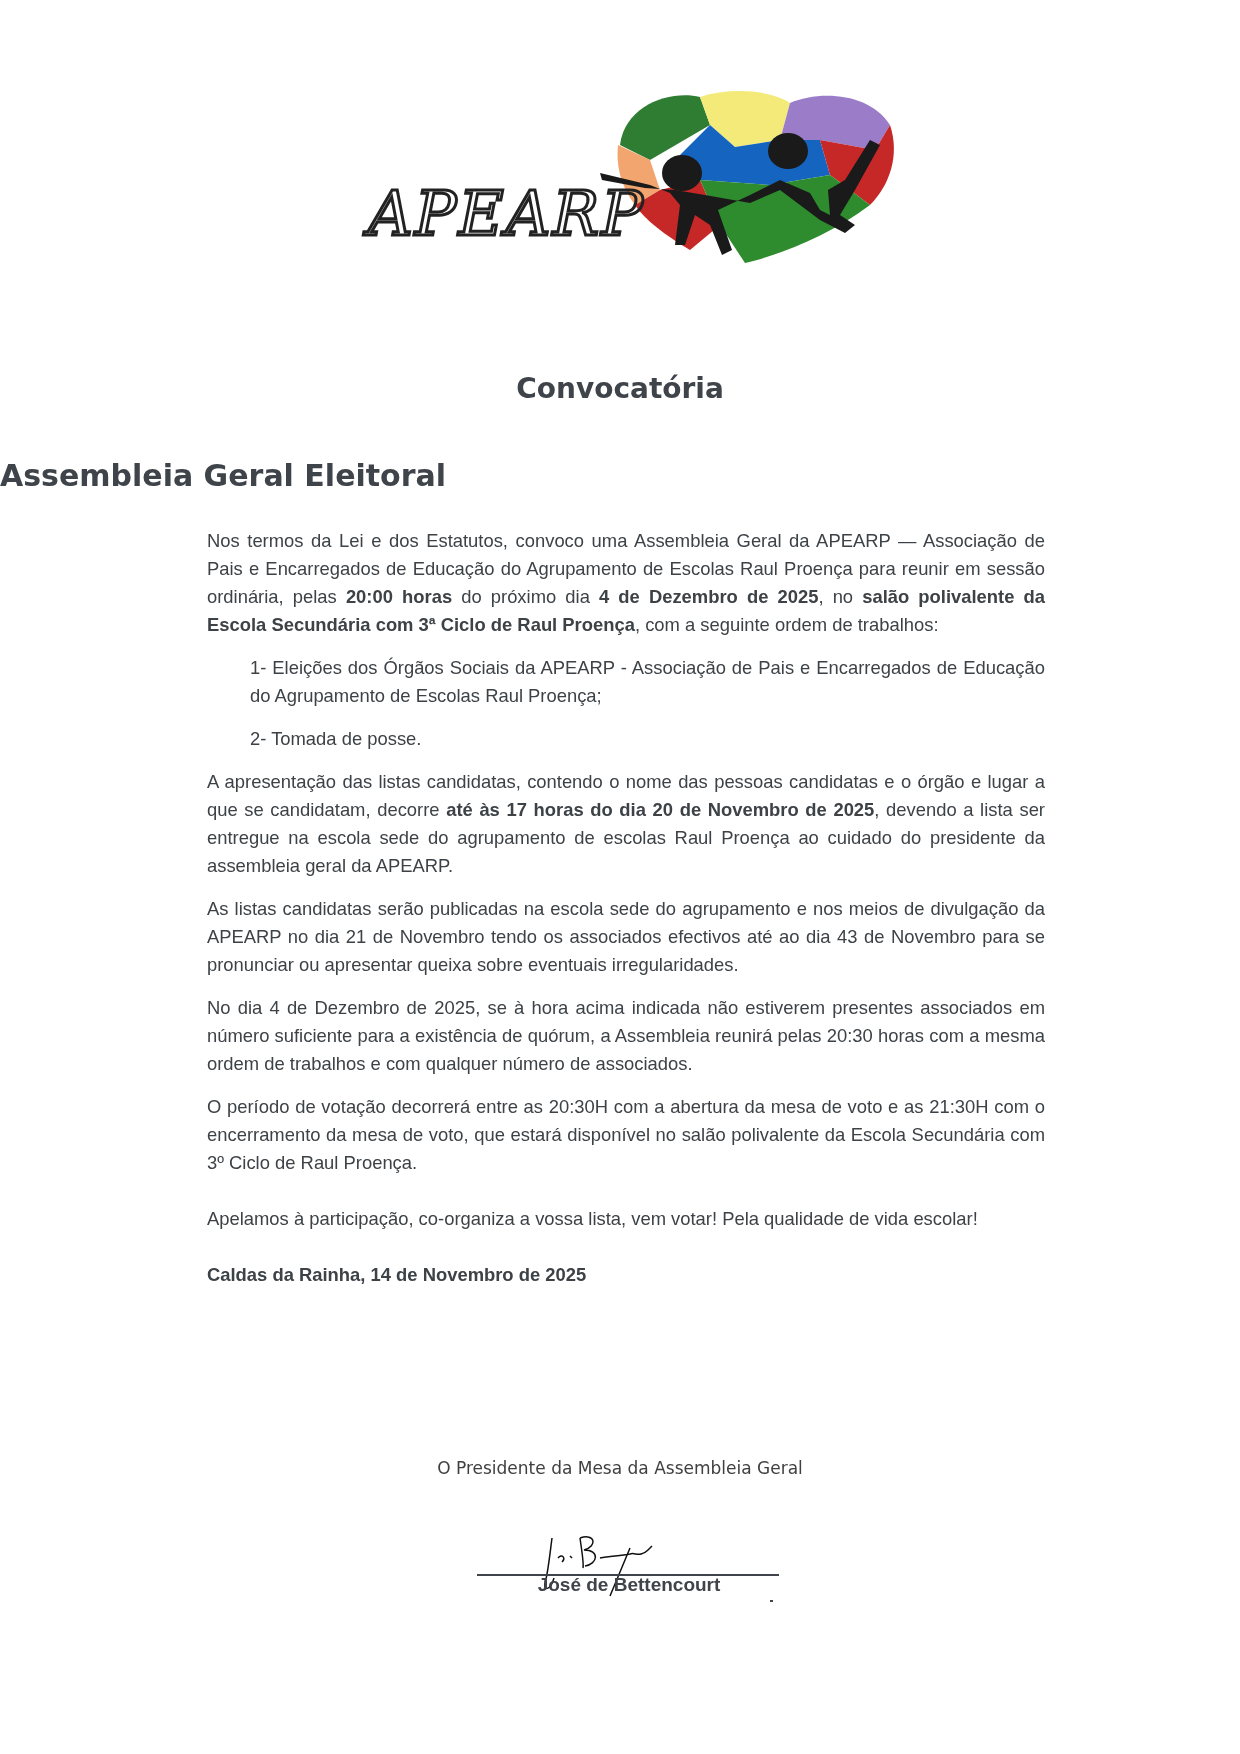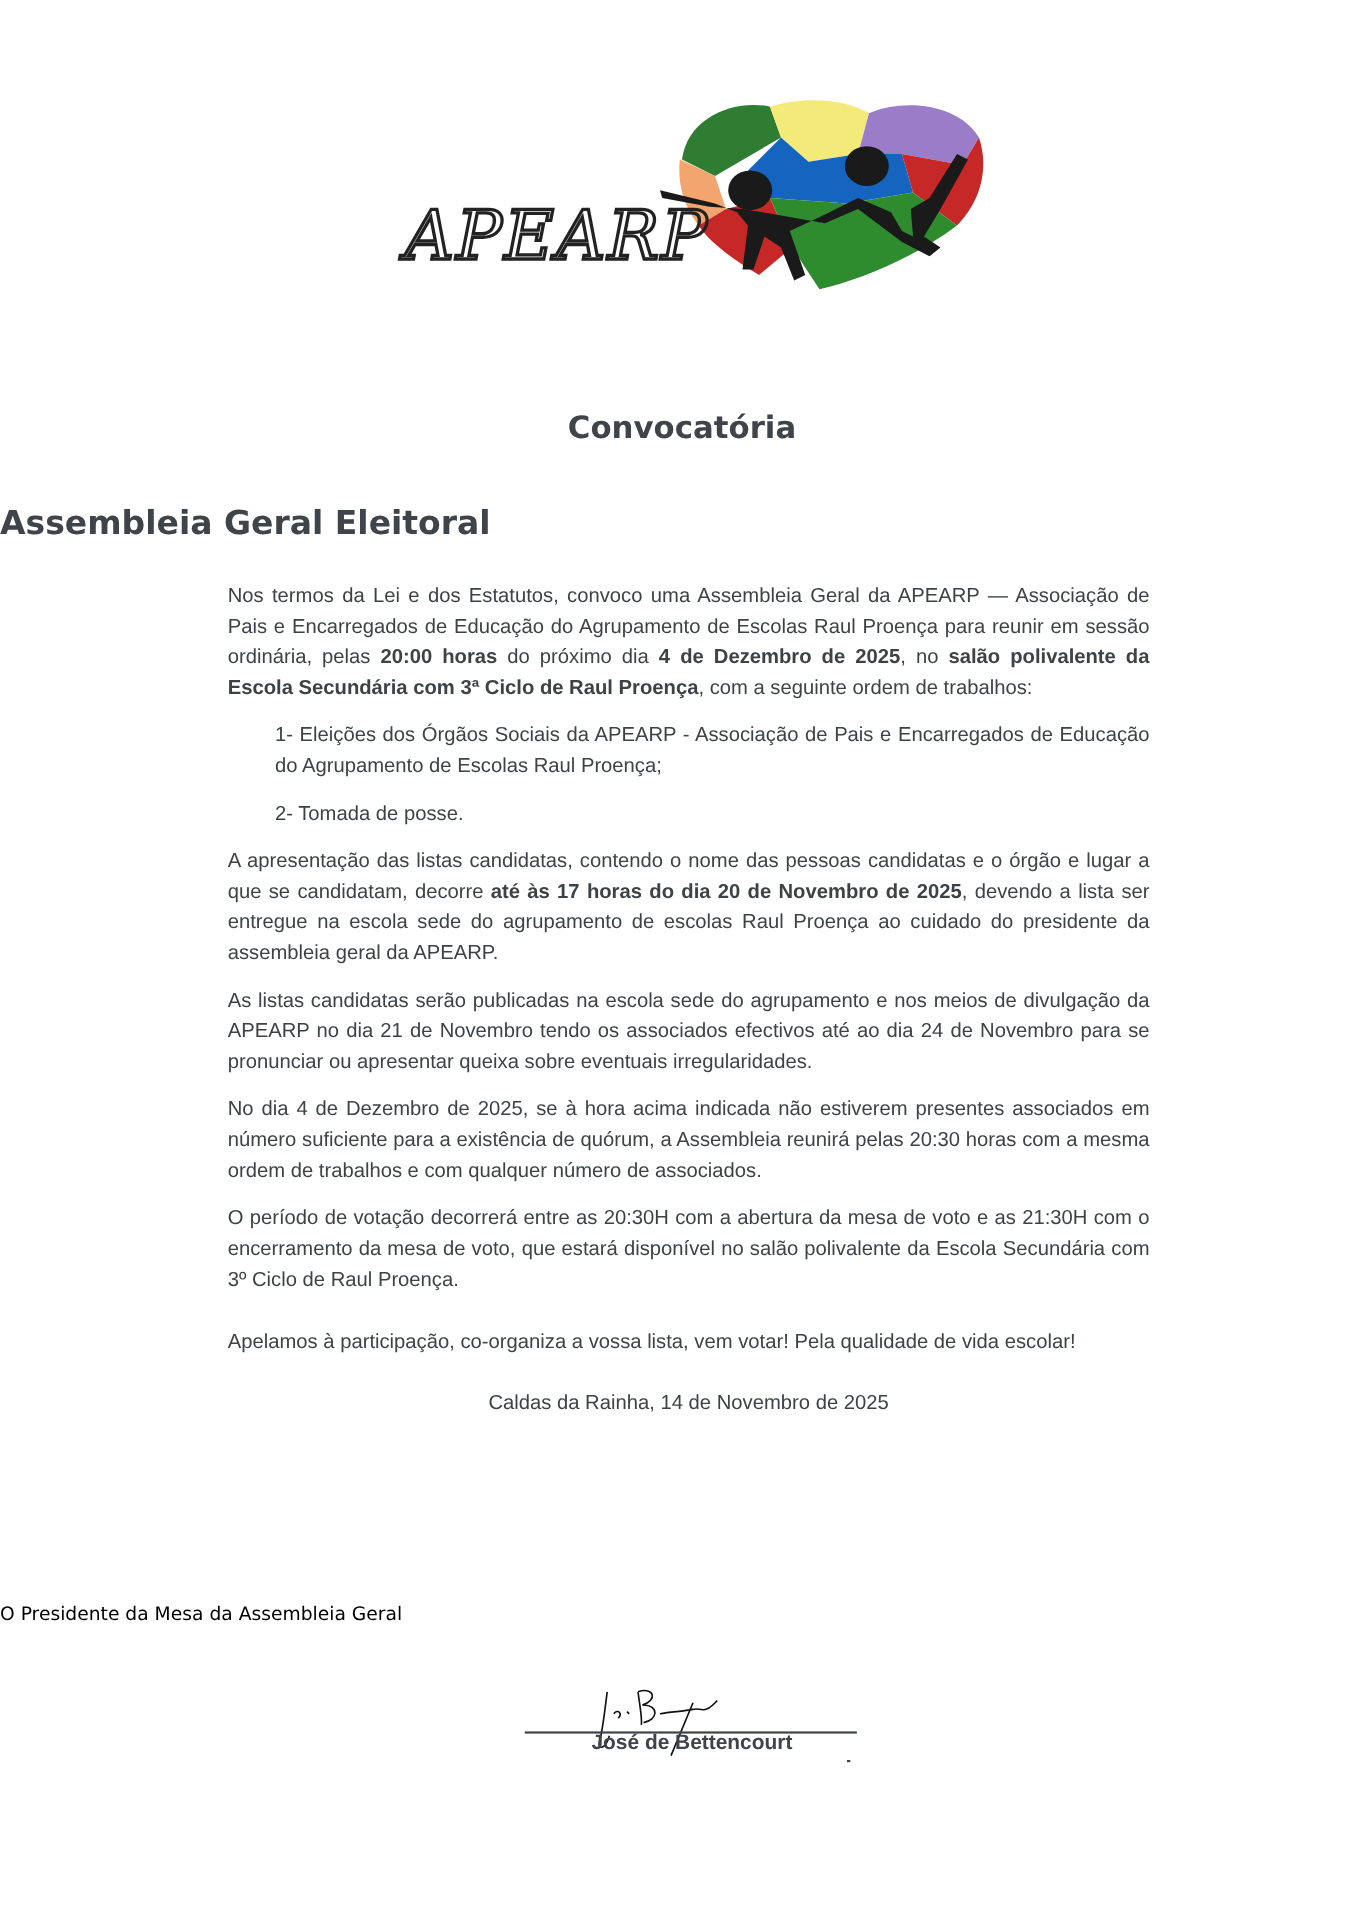--- a/index.html
+++ b/index.html
@@ -6,21 +6,21 @@
   body { width:1240px; height:1754px; position:relative; overflow:hidden; color:#3d4247; font-family:"Liberation Sans", sans-serif; }
   .logo { position:absolute; left:350px; top:85px; width:600px; height:180px;text-align:center; }
   .title { position:absolute; left:0; width:1240px; text-align:center; top:372px; font-family:"DejaVu Sans", sans-serif; font-weight:bold; font-size:28px; color:#3f444a; margin:0; }
   .subtitle { position:absolute; left:0; width:1240px; text-align:left; top:458px; font-family:"DejaVu Sans", sans-serif; font-weight:bold; font-size:30px; color:#3f444a; margin:0; }
   .body { position:absolute; left:207px; width:838px; top:527px; font-size:18.4px; line-height:28px; text-align:justify; }
   .body p { margin:0 0 15px 0; }
   .body ol { list-style:none; margin:0 0 15px 0; padding:0 0 0 43px; }
   .body ol li { margin:0 0 15px 0; text-align:justify; }
   .body b { font-weight:bold; }
   .place { margin-top:28px !important; }
-  .president { position:absolute; left:0; width:1240px; top:1458px; font-family:"DejaVu Sans", sans-serif; font-size:17px; color:#000000; }
+  .president { position:absolute; left:0; width:1240px; text-align:center; top:1458px; font-family:"DejaVu Sans", sans-serif; font-size:17px; color:#404040; }
   .sigline { position:absolute; left:477px; top:1574px; width:302px; height:1.5px; background:#3f444a; }
   .signame { position:absolute; left:0; width:1258px; text-align:center; top:1574px; font-weight:bold; font-size:19px; color:#3f444a; }
   .signature { position:absolute; left:540px; top:1528px; width:130px; height:70px; }
   .dot { position:absolute; left:770px; top:1600px; width:3px; height:2px; background:#444; }
 </style>
 </head>
 <body>
 
 <div class="logo">
   <svg width="600" height="180" viewBox="0 0 600 180">
@@ -52,25 +52,25 @@
 <div class="body">
   <p><span>Nos termos da Lei e dos Estatutos, convoco uma Assembleia Geral da APEARP — Associação de Pais e Encarregados de Educação do Agrupamento de Escolas Raul Proença para reunir em sessão ordinária, pelas </span><b>20:00 horas</b><span> do próximo dia </span><b>4 de Dezembro de 2025</b><span>, no </span><b>salão polivalente da Escola Secundária com 3ª Ciclo de Raul Proença</b><span>, com a seguinte ordem de trabalhos:</span></p>
 
   <ol>
     <li>1- Eleições dos Órgãos Sociais da APEARP - Associação de Pais e Encarregados de Educação do Agrupamento de Escolas Raul Proença;</li>
     <li>2- Tomada de posse.</li>
   </ol>
 
   <p><span>A apresentação das listas candidatas, contendo o nome das pessoas candidatas e o órgão e lugar a que se candidatam, decorre </span><b>até às 17 horas do dia 20 de Novembro de 2025</b><span>, devendo a lista ser entregue na escola sede do agrupamento de escolas Raul Proença ao cuidado do presidente da assembleia geral da APEARP.</span></p>
 
-  <p>As listas candidatas serão publicadas na escola sede do agrupamento e nos meios de divulgação da APEARP no dia 21 de Novembro tendo os associados efectivos até ao dia 24 de Novembro para se pronunciar ou apresentar queixa sobre eventuais irregularidades.</p>
+  <p>As listas candidatas serão publicadas na escola sede do agrupamento e nos meios de divulgação da APEARP no dia 21 de Novembro tendo os associados efectivos até ao dia 43 de Novembro para se pronunciar ou apresentar queixa sobre eventuais irregularidades.</p>
   <p>No dia 4 de Dezembro de 2025, se à hora acima indicada não estiverem presentes associados em número suficiente para a existência de quórum, a Assembleia reunirá pelas 20:30 horas com a mesma ordem de trabalhos e com qualquer número de associados.</p>
   <p>O período de votação decorrerá entre as 20:30H com a abertura da mesa de voto e as 21:30H com o encerramento da mesa de voto, que estará disponível no salão polivalente da Escola Secundária com 3º Ciclo de Raul Proença.</p>
   <p class="place">Apelamos à participação, co-organiza a vossa lista, vem votar! Pela qualidade de vida escolar!</p>
-  <p class="place" style="text-align:center;">Caldas da Rainha, 14 de Novembro de 2025</p>
+  <p class="place" style="text-align:left;font-weight:bold;">Caldas da Rainha, 14 de Novembro de 2025</p>
 </div>
 
 <div class="president">O Presidente da Mesa da Assembleia Geral</div>
 
 <svg class="signature" viewBox="0 0 130 70">
   <path d="M12,10 C10,25 8,45 5,55 M5,55 C3,62 10,64 14,50 M18,30 C22,25 26,30 22,34 M30,28 L32,30 M40,10 C42,25 44,35 43,40 M40,10 C55,5 58,18 44,22 C60,22 58,36 45,38 M60,30 C70,28 80,28 90,26 C95,24 100,30 108,22 M108,22 L112,18 M90,20 L70,68" fill="none" stroke="#111" stroke-width="1.5"></path>
 </svg>
 <div class="sigline"></div>
 <div class="signame">José de Bettencourt</div>
 <div class="dot"></div>

